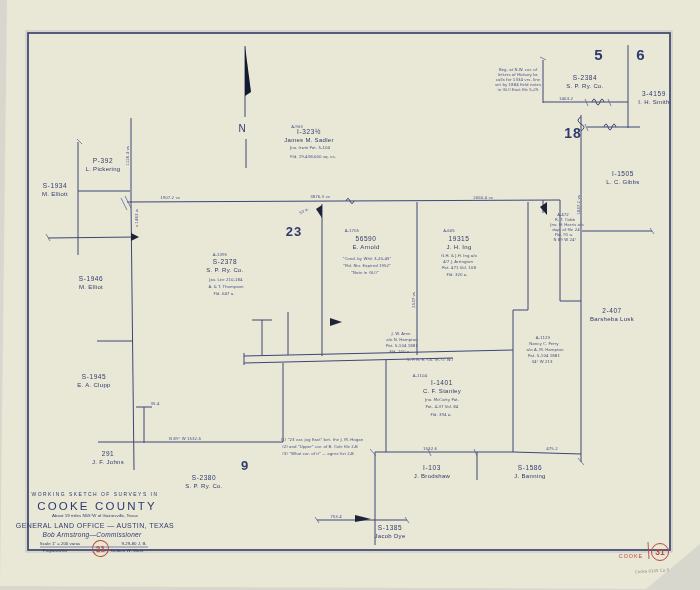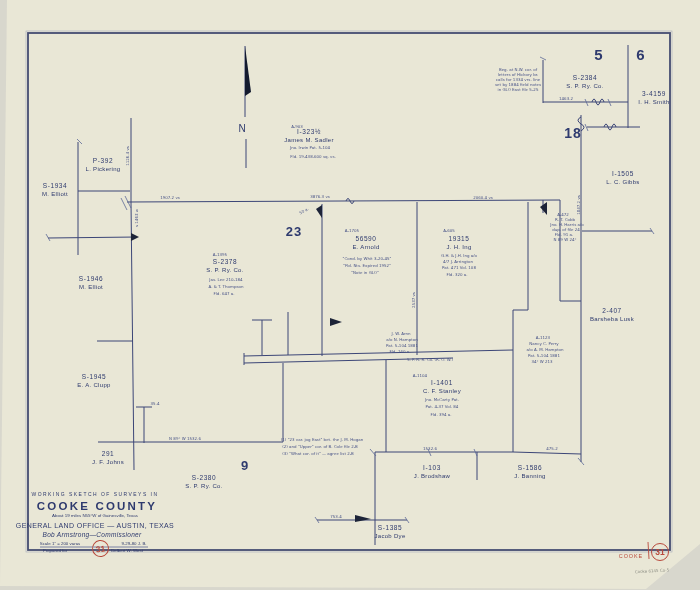--- a/index.html
+++ b/index.html
@@ -20,21 +20,21 @@
     text-align:center;white-space:nowrap;line-height:8px;color:#2e3a6e;
   }
   .parcel .num{display:block;font-size:6.5px;letter-spacing:.6px;}
   .parcel .own{display:block;font-size:6px;letter-spacing:.3px;}
   .note{
     position:absolute;font-family:"DejaVu Sans",sans-serif;font-size:8px;
     color:#4a5588;white-space:nowrap;
   }
   .tbl{position:absolute;white-space:nowrap;transform:translate(-50%,-50%);}
   .tb-kicker{font-size:8px;letter-spacing:2.4px;transform:translate(-50%,-50%) scale(.62);}
-  .tb-county{font-size:11.5px;letter-spacing:2.2px;font-weight:bold;}
+  .tb-county{font-size:11.5px;letter-spacing:2.2px;font-weight:normal;}
   .tb-note{font-size:8px;transform:translate(-50%,-50%) scale(.55);}
   .tb-office{font-size:7px;letter-spacing:.4px;}
   .tb-comm{font-size:6.5px;font-style:italic;letter-spacing:.3px;}
   .tb-small{font-size:8px;transform:translate(-50%,-50%) scale(.55);}
   .stamp-circle{
     position:absolute;border:1.2px solid #b94a3c;border-radius:50%;
     color:#b94a3c;display:flex;align-items:center;justify-content:center;
     font-size:8.5px;font-weight:bold;background:transparent;
   }
   .red-text{color:#b94a3c;}

